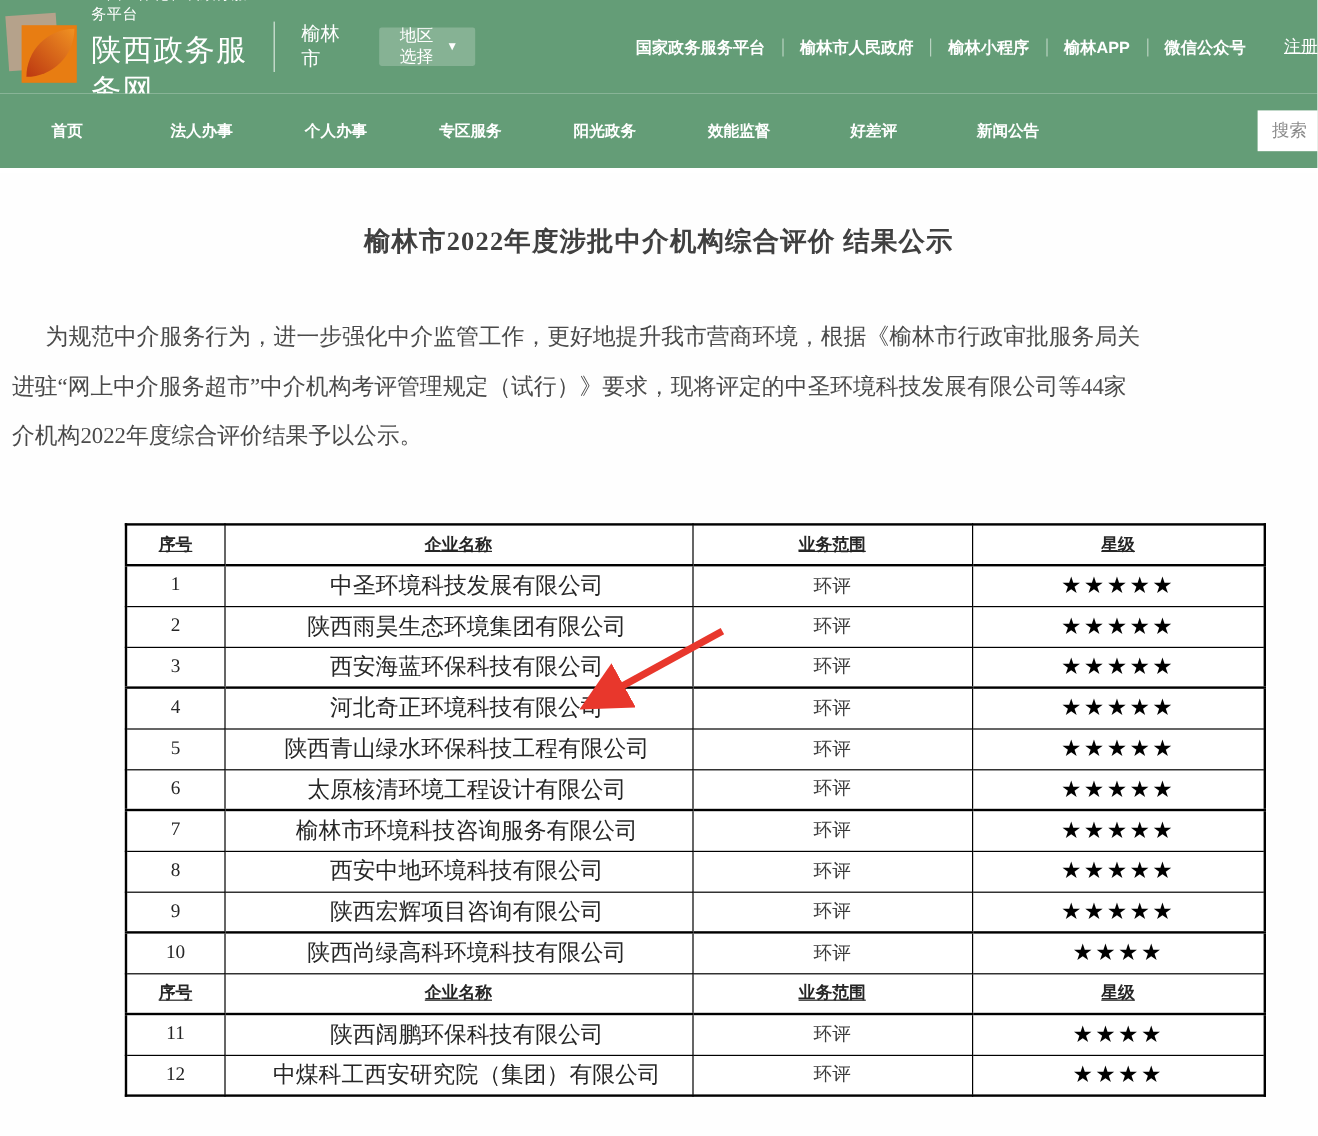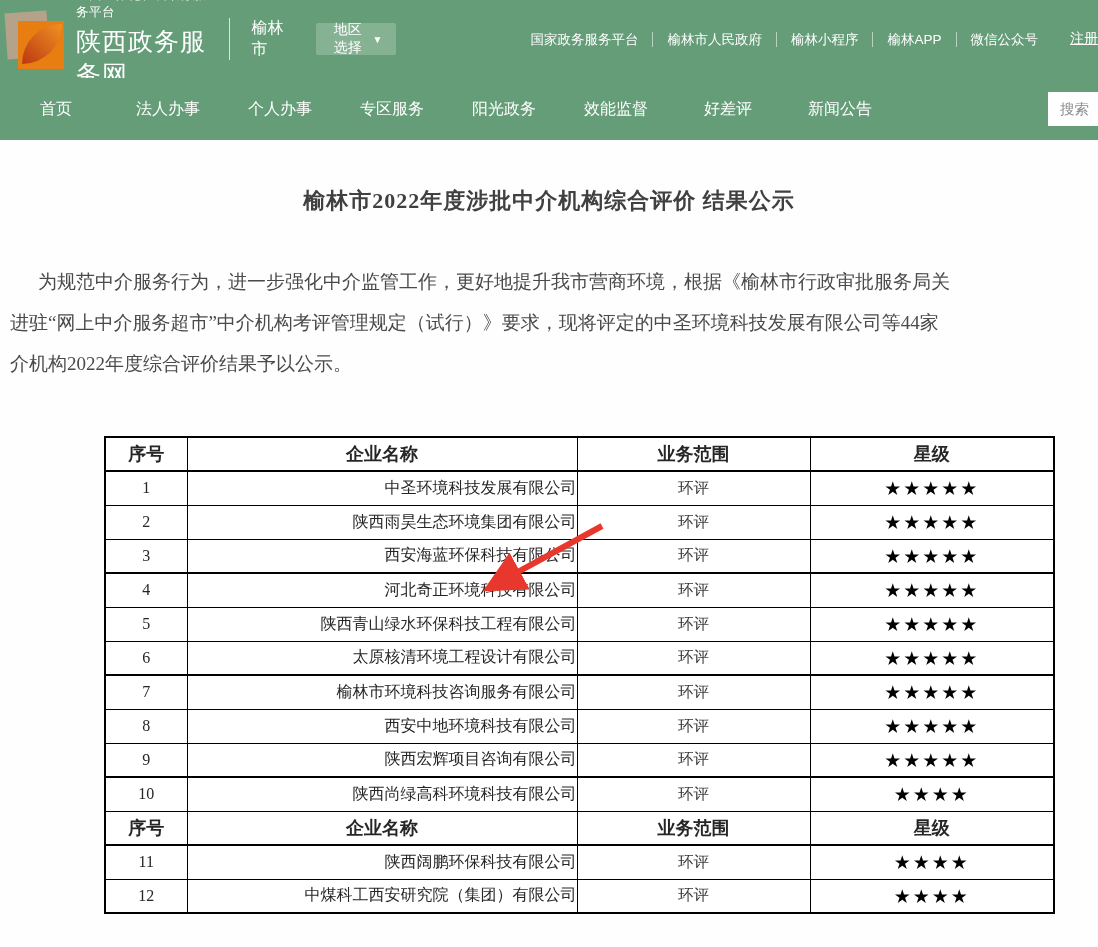--- a/index.html
+++ b/index.html
@@ -22,28 +22,28 @@
   .brand .big { font-size:25px; letter-spacing:1px; }
   .vdiv { width:1px; height:42px; background:rgba(255,255,255,.75); margin:0 0 0 22px; }
   .city { color:#fff; font-size:16px; margin-left:22px; }
   .region-btn { margin-left:30px; height:32px; padding:0 14px; display:flex; align-items:center;
                 background:rgba(255,255,255,.22); border:none; border-radius:2px;
                 color:#fff; font-size:14px; cursor:pointer; }
   .region-btn .caret { font-size:10px; margin-left:7px; }
   .toplinks { display:flex; align-items:center; margin-left:120px; color:#fff; font-size:13.5px;
               white-space:nowrap; }
   .toplinks a { color:#fff; text-decoration:none; padding:0 14px;
-                border-right:1px solid rgba(255,255,255,.55); line-height:15px; }
+                border-right:1px solid rgba(255,255,255,.55); line-height:15px;font-weight:bold; }
   .toplinks a:last-of-type { border-right:none; }
   .register { color:#fff; font-size:14px; margin-left:18px; white-space:nowrap; }
 
   
   .navbar { position:absolute; left:0; top:78px; width:1098px; height:62px;
             background:#649d77; display:flex; align-items:center; }
-  .nav-item { width:112px; text-align:center; color:#fff; font-size:16px; font-weight:400;
+  .nav-item { width:112px; text-align:center; color:#fff; font-size:13px; font-weight:700;
               text-decoration:none; line-height:62px; flex:none; }
   .search-box { position:absolute; left:1048px; top:14px; width:120px; height:34px;
                 background:#fff; border:none; outline:none; padding:0 0 0 12px;
                 font-size:14.5px; color:#555; }
   .search-box::placeholder { color:#8a8a8a; }
 
   
   .content { position:absolute; left:0; top:144px; width:1098px; height:807px;
              background:#fefefe; font-family:"Liberation Serif", serif; color:#3f3f3f; }
   .article-title { position:absolute; left:0; top:42px; width:1098px; text-align:center;
@@ -59,23 +59,23 @@
   
   table.results { position:absolute; left:104px; top:292px; width:949px;
                   border-collapse:collapse; table-layout:fixed;
                   font-family:"Liberation Serif", serif; color:#262626;
                   border:2px solid #000; background:#fff; }
   table.results col.c-seq   { width:82px;  }
   table.results col.c-name  { width:390px; }
   table.results col.c-scope { width:233px; }
   table.results col.c-stars { width:244px; }
   table.results th, table.results td { border:1px solid #000; height:34px; padding:0; }
-  table.results th { font-size:18px; font-weight:bold; text-align:center; border-bottom-width:2px; }
+  table.results th { font-size:14px; font-weight:bold; text-align:center; border-bottom-width:2px;text-decoration:underline; }
   table.results td.seq   { font-size:16px; text-align:center; }
-  table.results td.name  { font-size:16px; text-align:right; padding-left:14px; }
+  table.results td.name  { font-size:19px; text-align:center; padding-left:14px; }
   table.results td.scope { font-size:15.5px; text-align:center; color:#3a3a3a; }
   table.results td.stars { font-size:19px; text-align:center; letter-spacing:2px; color:#000;
                            font-family:"DejaVu Sans", sans-serif; }
   table.results tr.thick td { border-bottom-width:2px; }
 
   
   .arrow-overlay { position:absolute; left:440px; top:372px; width:210px; height:110px;
                    pointer-events:none; }
 </style>
 </head>

